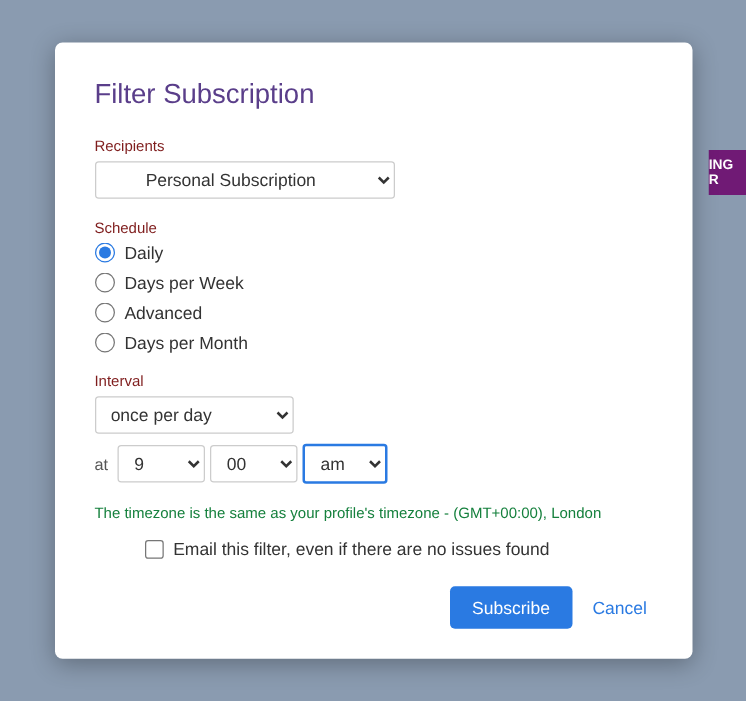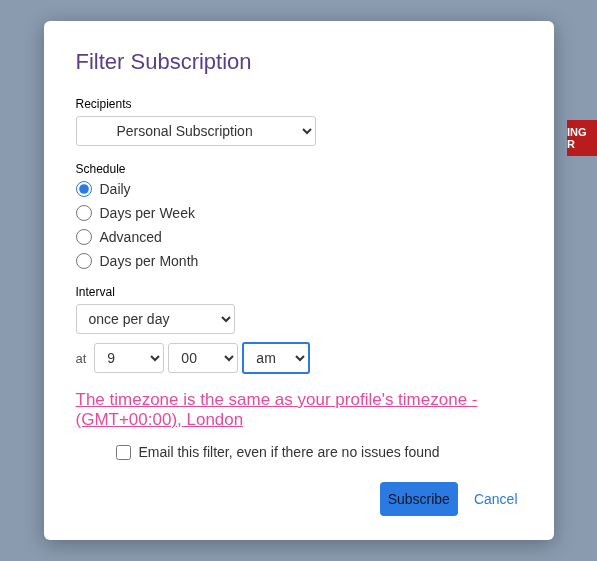--- a/index.html
+++ b/index.html
@@ -20,21 +20,21 @@
       position: absolute;
       top: 0; left: 0; right: 0; bottom: 0;
       background: #8a9bb0;
     }
     .blue-bar {
       position: absolute;
       top: 120px;
       right: 0;
       width: 30px;
       height: 36px;
-      background: #b91c1c;
+      background: #701a75;
       display: flex;
       align-items: center;
       justify-content: center;
       color: white;
       font-size: 11px;
       font-weight: bold;
       overflow: hidden;
     }
     .modal {
       position: relative;
@@ -46,21 +46,21 @@
       z-index: 10;
     }
     .modal-title {
       font-size: 22px;
       font-weight: normal;
       color: #5a3e8a;
       margin-bottom: 22px;
     }
     .field-label {
       font-size: 12px;
-      color: #000000;
+      color: #7f1d1d;
       margin-bottom: 5px;
       display: block;
     }
     .section {
       margin-bottom: 16px;
     }
     select {
       border: 1px solid #ccc;
       border-radius: 3px;
       padding: 5px 8px;
@@ -110,25 +110,24 @@
       width: 70px;
     }
     .time-select-min {
       width: 70px;
     }
     .time-select-ampm {
       width: 68px;
       border: 2px solid #2a7ae2;
     }
     .timezone-note {
-      font-size: 17px;
-      color: #ec4899;
+      font-size: 12px;
+      color: #15803d;
       margin-top: 10px;
       margin-bottom: 14px;
-      text-decoration: underline;
     }
     .checkbox-row {
       display: flex;
       align-items: center;
       gap: 8px;
       margin-bottom: 22px;
       padding-left: 40px;
     }
     .checkbox-row input[type="checkbox"] {
       width: 15px;
@@ -140,24 +139,24 @@
       color: #333;
     }
     .button-row {
       display: flex;
       justify-content: flex-end;
       align-items: center;
       gap: 12px;
     }
     .subscribe-btn {
       background: #2a7ae2;
-      color: #0f172a;
+      color: #ffffff;
       border: none;
       border-radius: 4px;
-      padding: 9px 8px;
+      padding: 9px 18px;
       font-size: 14px;
       cursor: pointer;
       font-weight: 500;
       text-align: center;
     }
     .cancel-btn {
       background: none;
       border: none;
       color: #2a7ae2;
       font-size: 14px;

